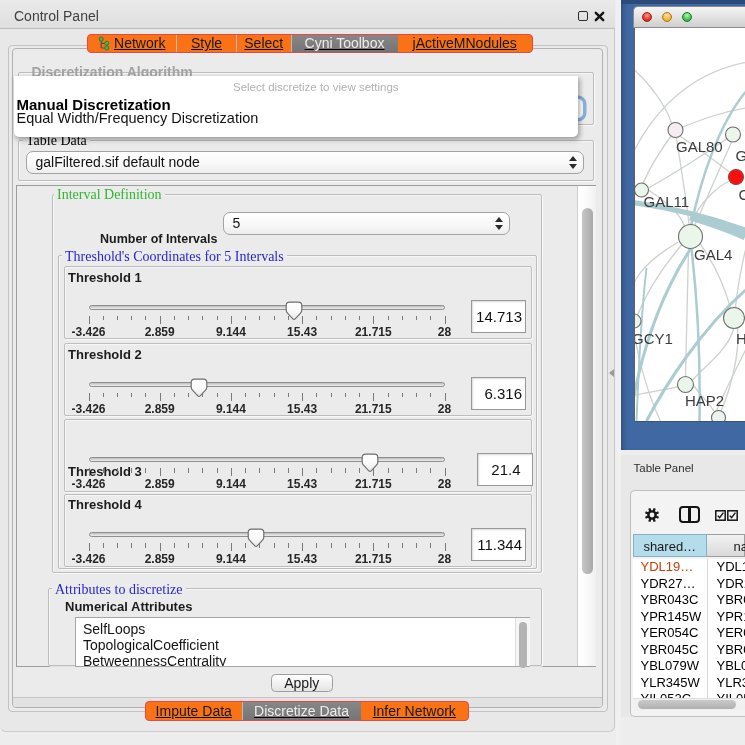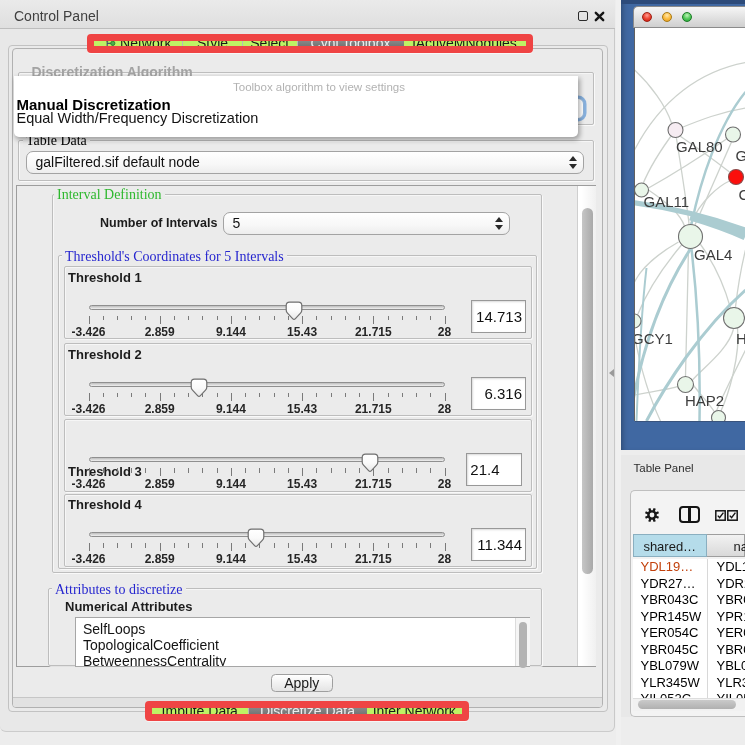--- a/index.html
+++ b/index.html
@@ -5,21 +5,21 @@
 html,body{width:745px;height:745px;overflow:hidden;}
 body{font-family:"Liberation Sans",sans-serif;background:#ededed;position:relative;}
 .ab{position:absolute;}
 .b13{font-size:13px;font-weight:bold;color:#1c1c1c;}
 .combo{background:linear-gradient(#ffffff,#f7f7f7 60%,#ededed);border:1px solid #a3a3a3;border-radius:7px;}
 .arr{position:absolute;width:0;height:0;border-left:4px solid transparent;border-right:4px solid transparent;}
 .arr.up{border-bottom:5.5px solid #2a2a2a;}
 .arr.dn{border-top:5.5px solid #2a2a2a;}
 .tbord{border:1px solid #bdbdbd;border-radius:2px;box-shadow:1px 1px 0 rgba(255,255,255,0.7), inset 1px 1px 0 rgba(255,255,255,0.55);}
 .tlab{position:absolute;font-size:14px;line-height:14px;background:#ebebeb;padding:0 3px;line-height:13px;font-family:Liberation Serif, serif;}
-.seg{position:absolute;display:flex;background:#bef264;border:7px solid #ef4444;border-radius:4px;overflow:hidden;box-shadow:0 1px 0 rgba(255,255,255,.6);text-decoration:underline;}
+.seg{position:absolute;display:flex;background:#f97316;border:1px solid #ef4444;border-radius:4px;overflow:hidden;box-shadow:0 1px 0 rgba(255,255,255,.6);text-decoration:underline;}
 .seg>div{font-size:14px;color:#191919;display:flex;align-items:center;justify-content:center;white-space:nowrap;}
 .seg>div.sep{border-right:1px solid #b9b9b9;}
 .seg>div.on{background:linear-gradient(#878787,#757575);color:#ededed;}
 .tick{position:absolute;width:1px;background:#7a7a7a;}
 .slab{position:absolute;font-size:12px;font-weight:bold;color:#262626;transform:translateX(-50%);}
 .tfield{position:absolute;background:#fff;border:1px solid #989898;box-shadow:inset 1px 1px 2px rgba(0,0,0,0.15);font-size:15px;color:#111;text-align:right;}
 </style></head><body>
 
 <div class="ab" style="left:0;top:0;width:615px;height:732px;background:#e8e8e8;border-right:1px solid #c9c9c9;border-bottom:1px solid #cccccc;border-bottom-right-radius:6px;border-bottom-left-radius:6px;"></div>
 <div class="ab" style="left:0;top:0;width:615px;height:29px;background:linear-gradient(#eaeaea,#dfdfdf);border-bottom:1px solid #bdbdbd;"></div>
@@ -49,21 +49,21 @@
 <div class="ab tbord" style="left:17.5px;top:140px;width:576px;height:41px;"></div>
 <div class="tlab" style="left:23px;top:133.5px;background:#e9e9e9;">Table Data</div>
 <div class="ab combo" style="left:25.5px;top:151px;width:558px;height:23px;line-height:21px;font-size:14px;color:#111;padding-left:9px;">galFiltered.sif default node</div>
 <div class="arr up" style="left:569px;top:156px;"></div>
 <div class="arr dn" style="left:569px;top:164px;"></div>
 <div class="ab" style="left:15.5px;top:184.5px;width:580.5px;height:482px;border:1px solid #9d9d9d;background:#ebebeb;"></div>
 <div class="ab" style="left:576.5px;top:185.5px;width:19px;height:480px;background:linear-gradient(90deg,#ffffff 20%,#f0f0f0);border-left:1px solid #cfcfcf;"></div>
 <div class="ab" style="left:581.5px;top:208px;width:11px;height:366px;border-radius:5.5px;background:linear-gradient(90deg,#c6c6c6,#a9a9a9);"></div>
 <div class="ab tbord" style="left:52px;top:193.5px;width:490px;height:379px;"></div>
 <div class="tlab" style="left:54px;top:188px;color:#2eb82e;background:#ebebeb;">Interval Definition</div>
-<div class="ab" style="left:100px;top:216px;font-size:12.5px;font-weight:bold;color:#1c1c1c;">Number of Intervals</div>
+<div class="ab" style="left:100px;top:232px;font-size:12.5px;font-weight:bold;color:#1c1c1c;">Number of Intervals</div>
 <div class="ab combo" style="left:222.5px;top:212px;width:287.5px;height:23px;line-height:21px;font-size:14px;color:#111;padding-left:9px;">5</div>
 <div class="arr up" style="left:495px;top:216.5px;"></div>
 <div class="arr dn" style="left:495px;top:224.5px;"></div>
 <div class="ab tbord" style="left:58px;top:255px;width:479px;height:313.5px;"></div>
 <div class="tlab" style="left:62px;top:249.5px;color:#2626cf;background:#ebebeb;">Threshold's Coordinates for 5 Intervals</div>
 <div class="ab tbord" style="left:64px;top:266.0px;width:467.5px;height:73px;"></div>
 <div class="ab b13" style="left:68px;top:269.5px;">Threshold 1</div>
 <div class="ab" style="left:88.5px;top:304.5px;width:356.0px;height:5px;border:1px solid #8f8f8f;border-radius:3px;background:linear-gradient(#bdbdbd,#f0f0f0);"></div>
 <div class="tick" style="left:88.50px;top:315.5px;height:8px;"></div>
 <div class="tick" style="left:102.74px;top:315.5px;height:4.5px;"></div>
@@ -192,21 +192,21 @@
 <div class="ab" style="left:360.73px;top:453.0px;"><svg width="18" height="20" viewBox="0 0 18 20">
       <defs>
         <linearGradient id="tg" x1="0" y1="0" x2="0" y2="1">
           <stop offset="0" stop-color="#ffffff"></stop>
           <stop offset="0.5" stop-color="#fafafa"></stop>
           <stop offset="1" stop-color="#e8e8e8"></stop>
         </linearGradient>
       </defs>
       <path d="M4.5 1.2 L13.5 1.2 Q16.8 1.2 16.8 4.5 L16.8 9.0 Q16.8 10.8 15.5 12.1 L10.4 17.6 Q9 19.1 7.6 17.6 L2.5 12.1 Q1.2 10.8 1.2 9.0 L1.2 4.5 Q1.2 1.2 4.5 1.2 Z" fill="url(#tg)" stroke="#6f6f6f" stroke-width="1.2"></path>
     </svg></div>
-<div class="tfield" style="left:466px;top:452.5px;width:55.5px;height:33px;line-height:32px;padding-right:21px;">21.4</div>
+<div class="tfield" style="left:477px;top:452.5px;width:55.5px;height:33px;line-height:32px;padding-right:11px;">21.4</div>
 <div class="ab tbord" style="left:64px;top:493.5px;width:467.5px;height:73px;"></div>
 <div class="ab b13" style="left:68px;top:497.0px;">Threshold 4</div>
 <div class="ab" style="left:88.5px;top:532.0px;width:356.0px;height:5px;border:1px solid #8f8f8f;border-radius:3px;background:linear-gradient(#bdbdbd,#f0f0f0);"></div>
 <div class="tick" style="left:88.50px;top:543.0px;height:8px;"></div>
 <div class="tick" style="left:102.74px;top:543.0px;height:4.5px;"></div>
 <div class="tick" style="left:116.98px;top:543.0px;height:4.5px;"></div>
 <div class="tick" style="left:131.22px;top:543.0px;height:4.5px;"></div>
 <div class="tick" style="left:145.46px;top:543.0px;height:4.5px;"></div>
 <div class="tick" style="left:159.70px;top:543.0px;height:8px;"></div>
 <div class="tick" style="left:173.94px;top:543.0px;height:4.5px;"></div>
@@ -254,21 +254,21 @@
   </div>
 <div class="ab" style="left:514.5px;top:617.5px;width:15px;height:48.5px;background:#f5f5f5;border-left:1px solid #dcdcdc;"></div>
 <div class="ab" style="left:518.5px;top:621.5px;width:8.5px;height:46px;border-radius:4px;background:#b3b3b3;"></div>
 <div class="ab" style="left:270.5px;top:673.5px;width:62.5px;height:18.5px;border:1px solid #9f9f9f;border-radius:4.5px;background:linear-gradient(#ffffff,#e4e4e4);font-size:14px;color:#1a1a1a;text-align:center;line-height:17px;">Apply</div>
 <div class="seg" style="left:145px;top:701px;width:324px;height:19.5px;">
 <div class="sep" style="width:96.5px;">Impute Data</div>
 <div class="on" style="width:118px;">Discretize Data</div>
 <div style="flex:1;">Infer Network</div>
 </div>
 <div class="ab" style="left:14px;top:75.5px;width:564px;height:61.5px;background:#ffffff;border-radius:0 0 5px 5px;box-shadow:1.5px 2.5px 5px rgba(0,0,0,0.32);"></div>
-<div class="ab" style="left:233px;top:80.5px;font-size:11.5px;color:#b2b2b2;">Toolbox algorithm to view settings</div>
+<div class="ab" style="left:233px;top:80.5px;font-size:11.5px;color:#b2b2b2;">Select discretize to view settings</div>
 <div class="ab" style="left:16.5px;top:95.5px;font-size:15px;font-weight:bold;color:#000;">Manual Discretization</div>
 <div class="ab" style="left:16.5px;top:109.5px;font-size:14.5px;color:#121212;">Equal Width/Frequency Discretization</div>
 <div class="ab" style="left:608.5px;top:369px;width:0;height:0;border-right:5px solid #9a9a9a;border-top:4px solid transparent;border-bottom:4px solid transparent;"></div>
 <div class="ab" style="left:615.5px;top:0;width:5px;height:745px;background:#f0f0f0;"></div>
 <div class="ab" style="left:0;top:732px;width:616px;height:13px;background:#ededed;"></div>
 <div class="ab" style="left:620.5px;top:0;width:124.5px;height:450px;background:#4068a2;box-shadow:inset 5px 0 7px -5px rgba(0,0,0,0.45);"></div>
 <div class="ab" style="left:620.5px;top:0;width:124.5px;height:4px;background:#2d4b7a;"></div>
 <div class="ab" style="left:633px;top:5.5px;width:112px;height:22px;background:linear-gradient(#f6f6f6,#cfcfcf);border:1px solid #8b8b8b;border-right:none;border-top-left-radius:5px;"></div>
 <div class="ab" style="left:642.0999999999999px;top:11.6px;width:10px;height:10px;border-radius:50%;background:radial-gradient(circle at 50% 30%, #ff9d94 0%, #ee4c3a 45%, #c81001 100%);border:1px solid #9c2015;"></div>
 <div class="ab" style="left:662.1999999999999px;top:11.6px;width:10px;height:10px;border-radius:50%;background:radial-gradient(circle at 50% 30%, #ffe8ae 0%, #fcbd41 50%, #e1971c 100%);border:1px solid #a87a14;"></div>

